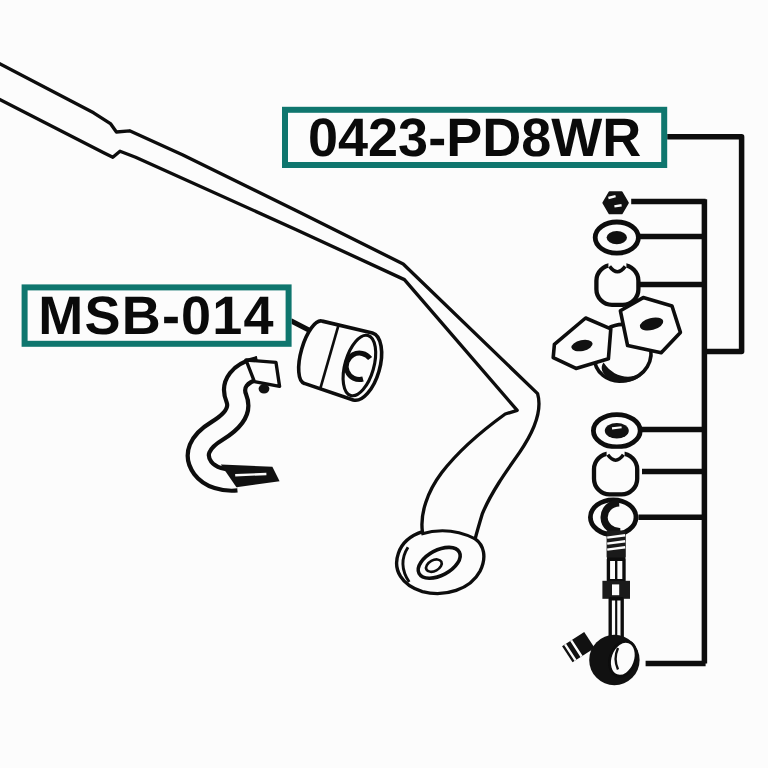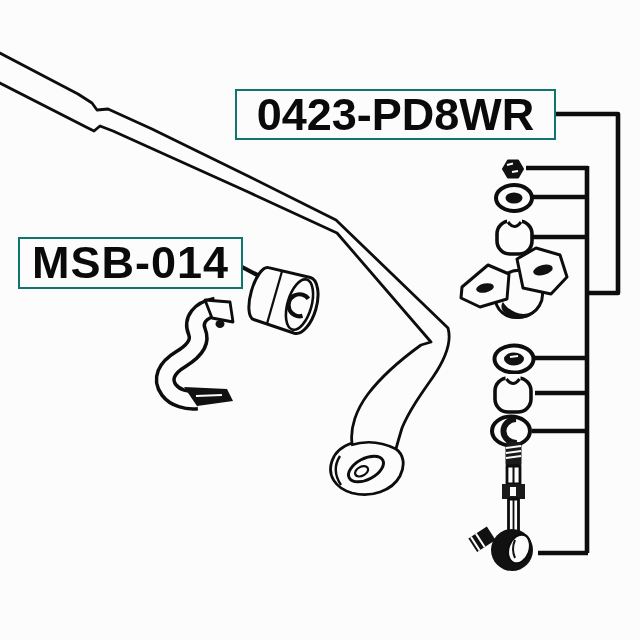--- a/index.html
+++ b/index.html
@@ -2,21 +2,21 @@
 <html><head>
 <meta charset="utf-8">
 <style>
   html,body{margin:0;padding:0;background:#ffffff;}
   #stage{
     position:relative;width:640px;height:640px;overflow:hidden;
     background:#fcfcfc;font-family:"Liberation Sans",sans-serif;
   }
   #drawing{position:absolute;left:0;top:0;}
   .part-label{
-    position:absolute;box-sizing:border-box;border:2px solid #0f766e;
+    position:absolute;box-sizing:border-box;border:5px solid #0f766e;
     display:flex;align-items:center;justify-content:center;
     color:#0a0a0a;font-weight:700;background:#fcfcfc;
     white-space:nowrap;
   }
   #label-link{left:235px;top:89px;width:321px;height:51px;font-size:45px;letter-spacing:0px;}
   #label-bushing{left:18px;top:237px;width:225px;height:52px;font-size:45px;letter-spacing:1px;}
 </style>
 </head>
 <body>
 

